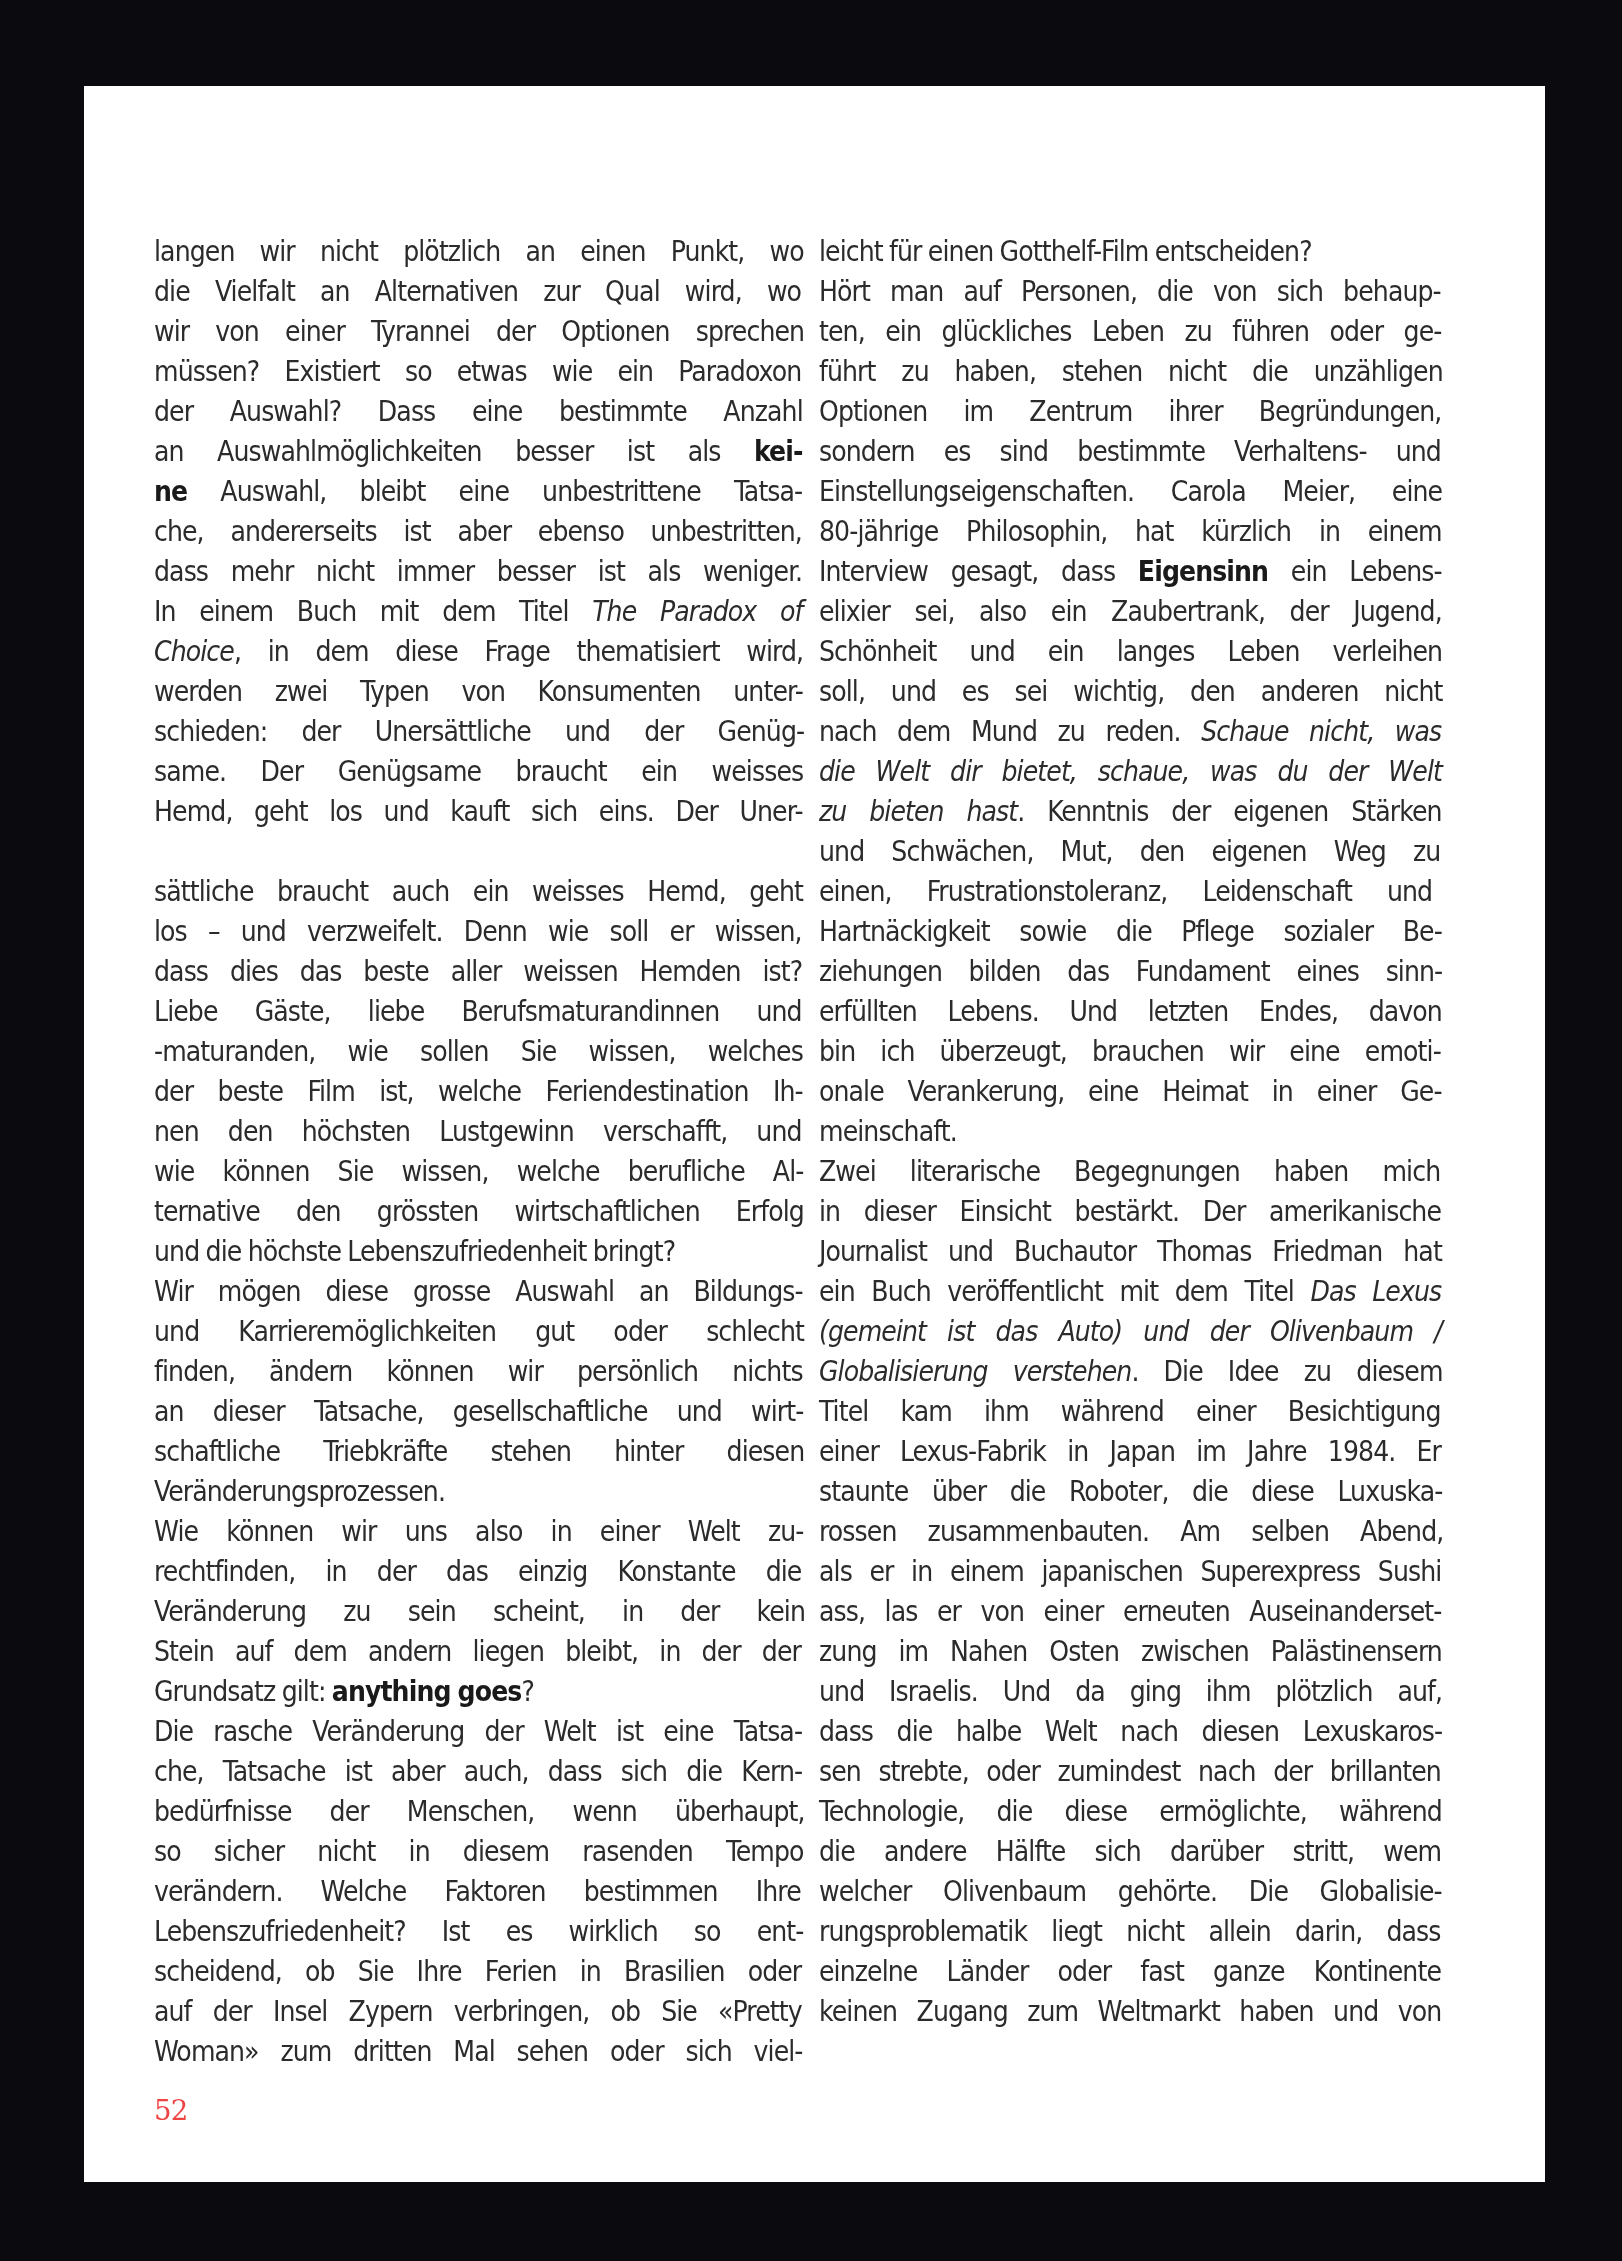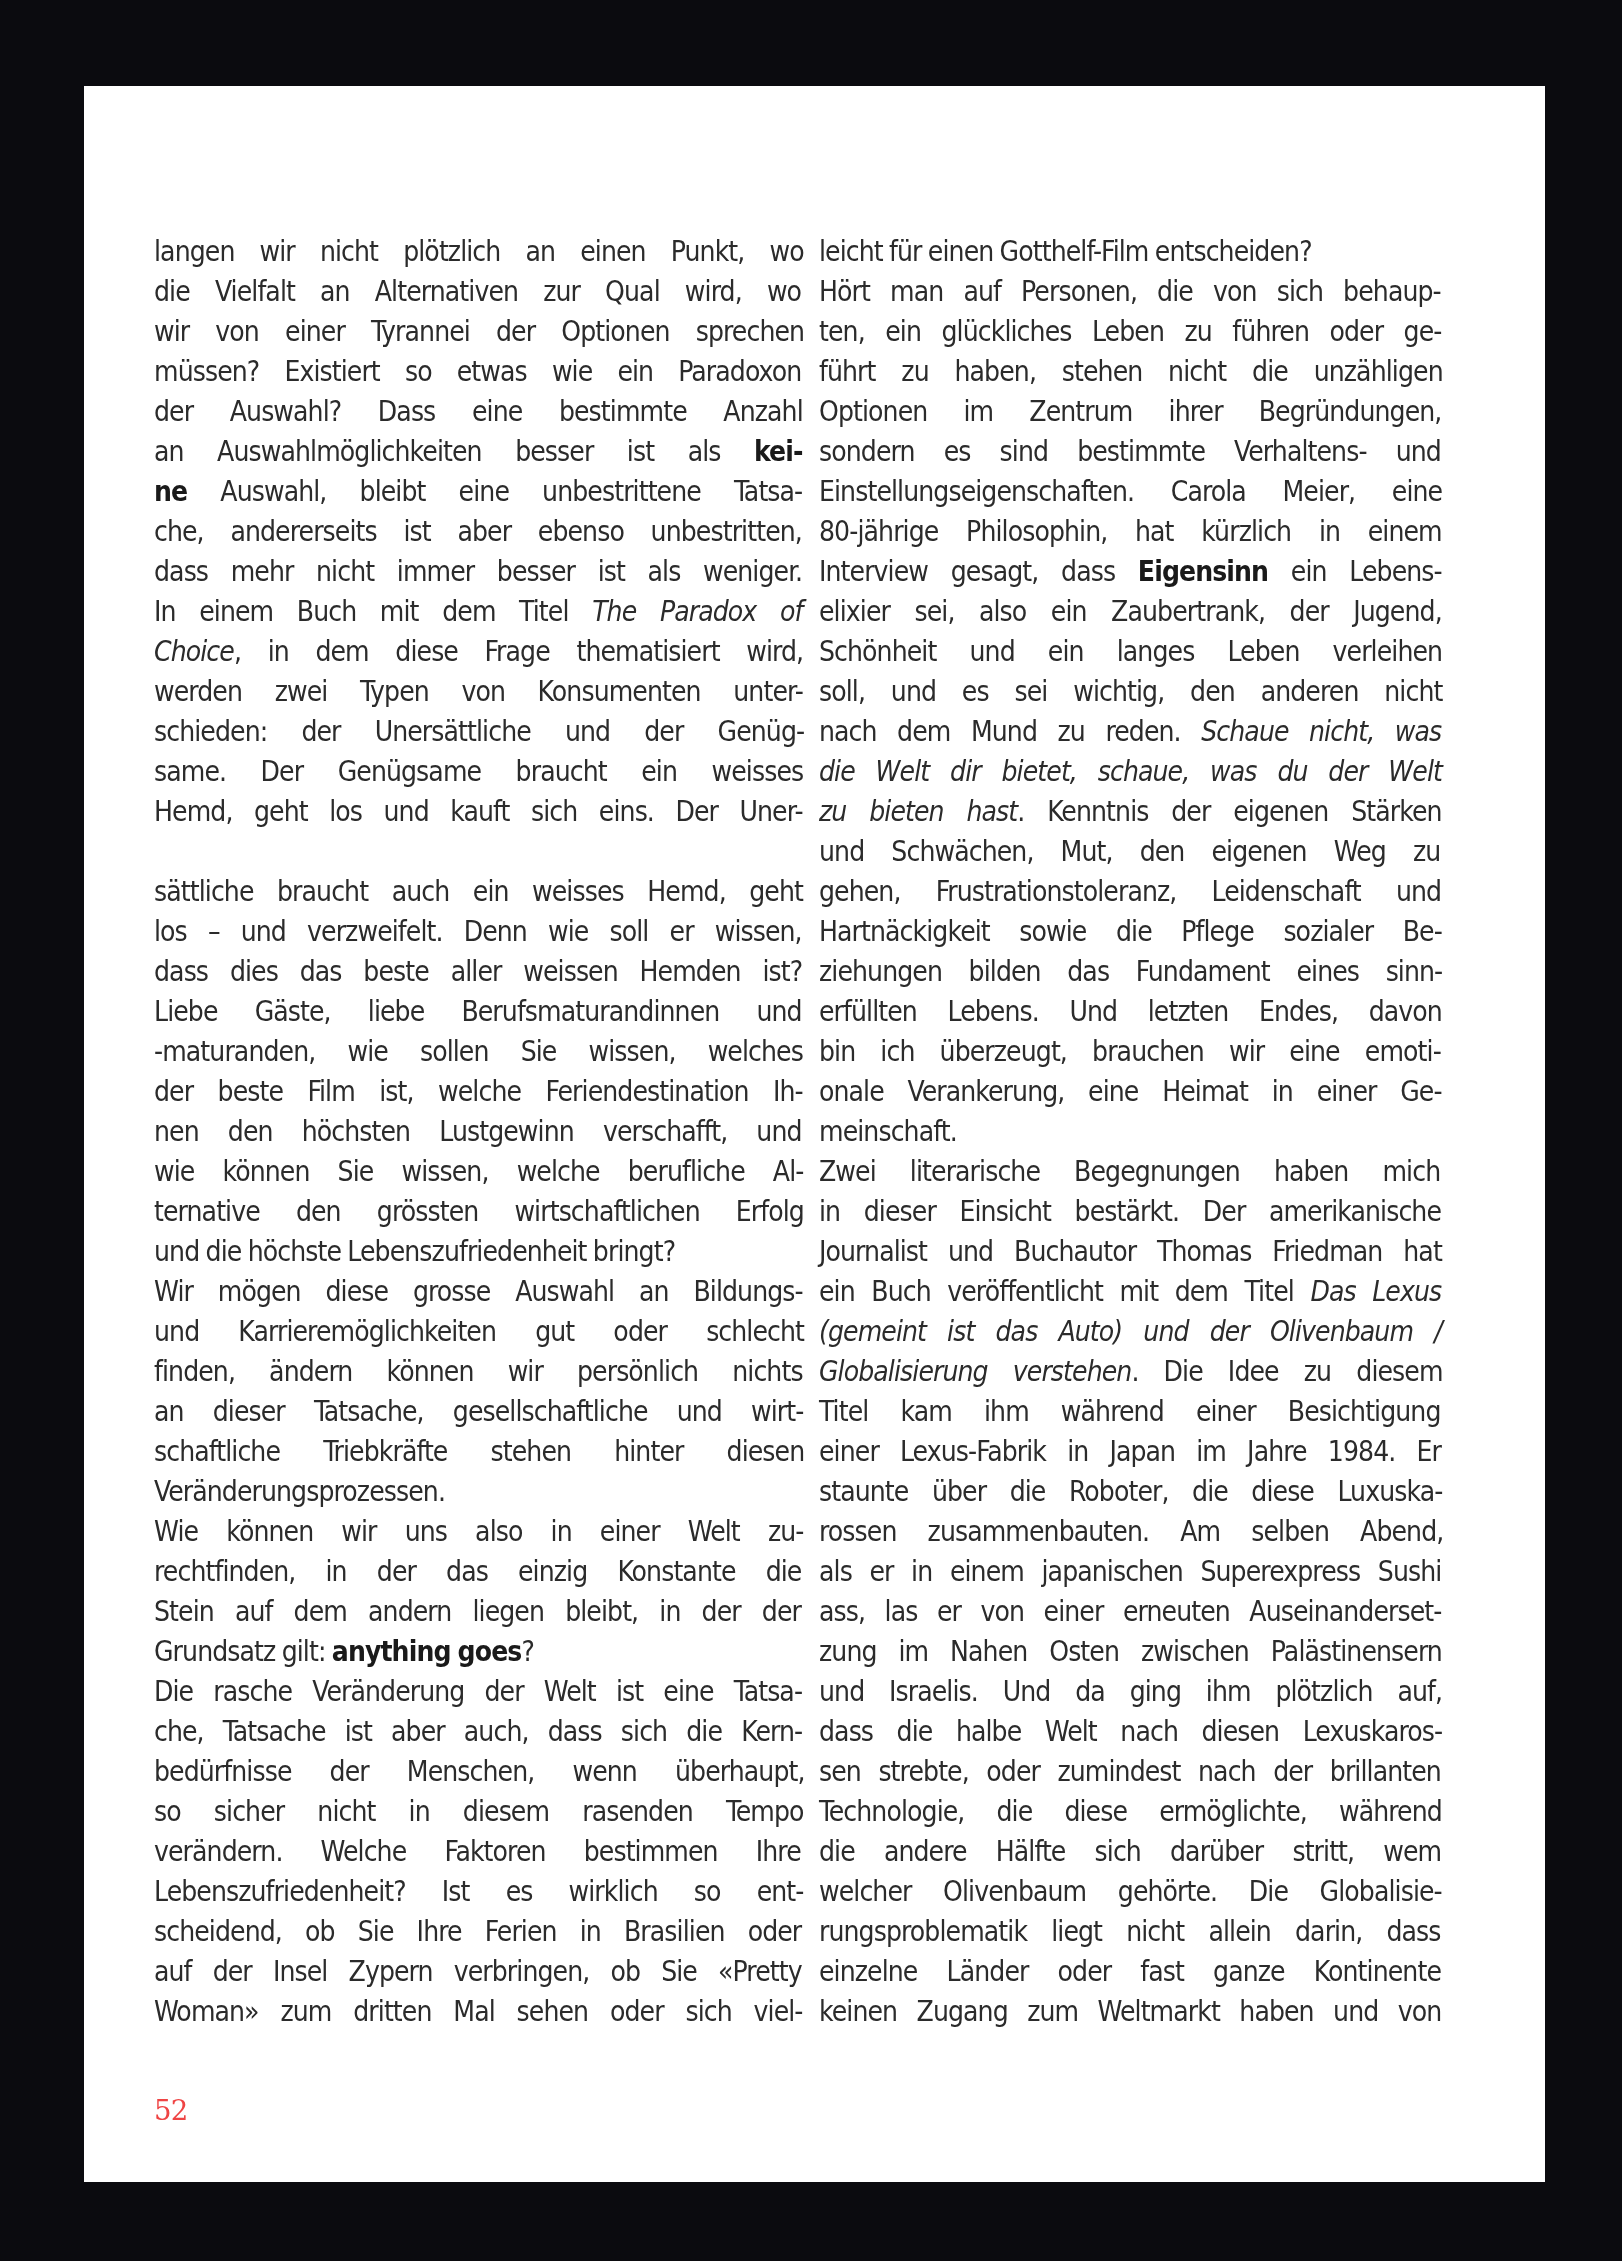--- a/index.html
+++ b/index.html
@@ -80,20 +80,21 @@
     <span class="line" style="display: block; text-align: left; text-align-last: left; word-spacing: 29px;"><span>ternative den grössten wirtschaftlichen Erfolg</span></span>
     <span class="line last" style="display: block; text-align: left; text-align-last: left;"><span>und die höchste Lebenszufriedenheit bringt?</span></span>
     <span class="line" style="display: block; text-align: left; text-align-last: left; word-spacing: 17.7px;"><span>Wir mögen diese grosse Auswahl an Bildungs-</span></span>
     <span class="line" style="display: block; text-align: left; text-align-last: left; word-spacing: 32px;"><span>und Karrieremöglichkeiten gut oder schlecht</span></span>
     <span class="line" style="display: block; text-align: left; text-align-last: left; word-spacing: 27px;"><span>finden, ändern können wir persönlich nichts</span></span>
     <span class="line" style="display: block; text-align: left; text-align-last: left; word-spacing: 22px;"><span>an dieser Tatsache, gesellschaftliche und wirt-</span></span>
     <span class="line" style="display: block; text-align: left; text-align-last: left; word-spacing: 36px;"><span>schaftliche Triebkräfte stehen hinter diesen</span></span>
     <span class="line last" style="display: block; text-align: left; text-align-last: left;"><span>Veränderungsprozessen.</span></span>
     <span class="line" style="display: block; text-align: left; text-align-last: left; word-spacing: 21px;"><span>Wie können wir uns also in einer Welt zu-</span></span>
     <span class="line" style="display: block; text-align: left; text-align-last: left; word-spacing: 23px;"><span>rechtfinden, in der das einzig Konstante die</span></span>
+    <span class="line" style="display: block; text-align: left; text-align-last: left; word-spacing: 30px;"><span>Veränderung zu sein scheint, in der kein</span></span>
     <span class="line" style="display: block; text-align: left; text-align-last: left; word-spacing: 14px;"><span>Stein auf dem andern liegen bleibt, in der der</span></span>
     <span class="line last" style="display: block; text-align: left; text-align-last: left;"><span>Grundsatz gilt: </span><span class="b">anything goes</span><span>?</span></span>
     <span class="line" style="display: block; text-align: left; text-align-last: left; word-spacing: 13px;"><span>Die rasche Veränderung der Welt ist eine Tatsa-</span></span>
     <span class="line" style="display: block; text-align: left; text-align-last: left; word-spacing: 12px;"><span>che, Tatsache ist aber auch, dass sich die Kern-</span></span>
     <span class="line" style="display: block; text-align: left; text-align-last: left; word-spacing: 31px;"><span>bedürfnisse der Menschen, wenn überhaupt,</span></span>
     <span class="line" style="display: block; text-align: left; text-align-last: left; word-spacing: 26px;"><span>so sicher nicht in diesem rasenden Tempo</span></span>
     <span class="line" style="display: block; text-align: left; text-align-last: left; word-spacing: 31px;"><span>verändern. Welche Faktoren bestimmen Ihre</span></span>
     <span class="line" style="display: block; text-align: left; text-align-last: left; word-spacing: 29px;"><span>Lebenszufriedenheit? Ist es wirklich so ent-</span></span>
     <span class="line" style="display: block; text-align: left; text-align-last: left; word-spacing: 16px;"><span>scheidend, ob Sie Ihre Ferien in Brasilien oder</span></span>
     <span class="line" style="display: block; text-align: left; text-align-last: left; word-spacing: 14px;"><span>auf der Insel Zypern verbringen, ob Sie «Pretty</span></span>
@@ -109,21 +110,21 @@
     <span class="line" style="display: block; text-align: left; text-align-last: left; word-spacing: 29.5px;"><span>Einstellungseigenschaften. Carola Meier, eine</span></span>
     <span class="line" style="display: block; text-align: left; text-align-last: left; word-spacing: 20.6px;"><span>80-jährige Philosophin, hat kürzlich in einem</span></span>
     <span class="line" style="display: block; text-align: left; text-align-last: left; word-spacing: 15.6px;"><span>Interview gesagt, dass </span><span class="b">Eigensinn</span><span> ein Lebens-</span></span>
     <span class="line" style="display: block; text-align: left; text-align-last: left; word-spacing: 17.4px;"><span>elixier sei, also ein Zaubertrank, der Jugend,</span></span>
     <span class="line" style="display: block; text-align: left; text-align-last: left; word-spacing: 26px;"><span>Schönheit und ein langes Leben verleihen</span></span>
     <span class="line" style="display: block; text-align: left; text-align-last: left; word-spacing: 18.7px;"><span>soll, und es sei wichtig, den anderen nicht</span></span>
     <span class="line" style="display: block; text-align: left; text-align-last: left; word-spacing: 13.4px;"><span>nach dem Mund zu reden. </span><span class="i">Schaue nicht, was</span></span>
     <span class="line" style="display: block; text-align: left; text-align-last: left; word-spacing: 13.7px;"><span class="i">die Welt dir bietet, schaue, was du der Welt</span></span>
     <span class="line" style="display: block; text-align: left; text-align-last: left; word-spacing: 15.7px;"><span class="i">zu bieten hast</span><span>. Kenntnis der eigenen Stärken</span></span>
     <span class="line" style="display: block; text-align: left; text-align-last: left; word-spacing: 20px;"><span>und Schwächen, Mut, den eigenen Weg zu</span></span>
-    <span class="line" style="display: block; text-align: left; text-align-last: left; word-spacing: 28px;"><span>gehen, Frustrationstoleranz, Leidenschaft und</span></span>
+    <span class="line" style="display: block; text-align: left; text-align-last: left; word-spacing: 28px;"><span>einen, Frustrationstoleranz, Leidenschaft und</span></span>
     <span class="line" style="display: block; text-align: left; text-align-last: left; word-spacing: 22.4px;"><span>Hartnäckigkeit sowie die Pflege sozialer Be-</span></span>
     <span class="line" style="display: block; text-align: left; text-align-last: left; word-spacing: 19.5px;"><span>ziehungen bilden das Fundament eines sinn-</span></span>
     <span class="line" style="display: block; text-align: left; text-align-last: left; word-spacing: 23.5px;"><span>erfüllten Lebens. Und letzten Endes, davon</span></span>
     <span class="line" style="display: block; text-align: left; text-align-last: left; word-spacing: 18px;"><span>bin ich überzeugt, brauchen wir eine emoti-</span></span>
     <span class="line" style="display: block; text-align: left; text-align-last: left; word-spacing: 16.6px;"><span>onale Verankerung, eine Heimat in einer Ge-</span></span>
     <span class="line last" style="display: block; text-align: left; text-align-last: left;"><span>meinschaft.</span></span>
     <span class="line" style="display: block; text-align: left; text-align-last: left; word-spacing: 27px;"><span>Zwei literarische Begegnungen haben mich</span></span>
     <span class="line" style="display: block; text-align: left; text-align-last: left; word-spacing: 16.5px;"><span>in dieser Einsicht bestärkt. Der amerikanische</span></span>
     <span class="line" style="display: block; text-align: left; text-align-last: left; word-spacing: 13.8px;"><span>Journalist und Buchautor Thomas Friedman hat</span></span>
     <span class="line" style="display: block; text-align: left; text-align-last: left; word-spacing: 9.4px;"><span>ein Buch veröffentlicht mit dem Titel </span><span class="i">Das Lexus</span></span>

